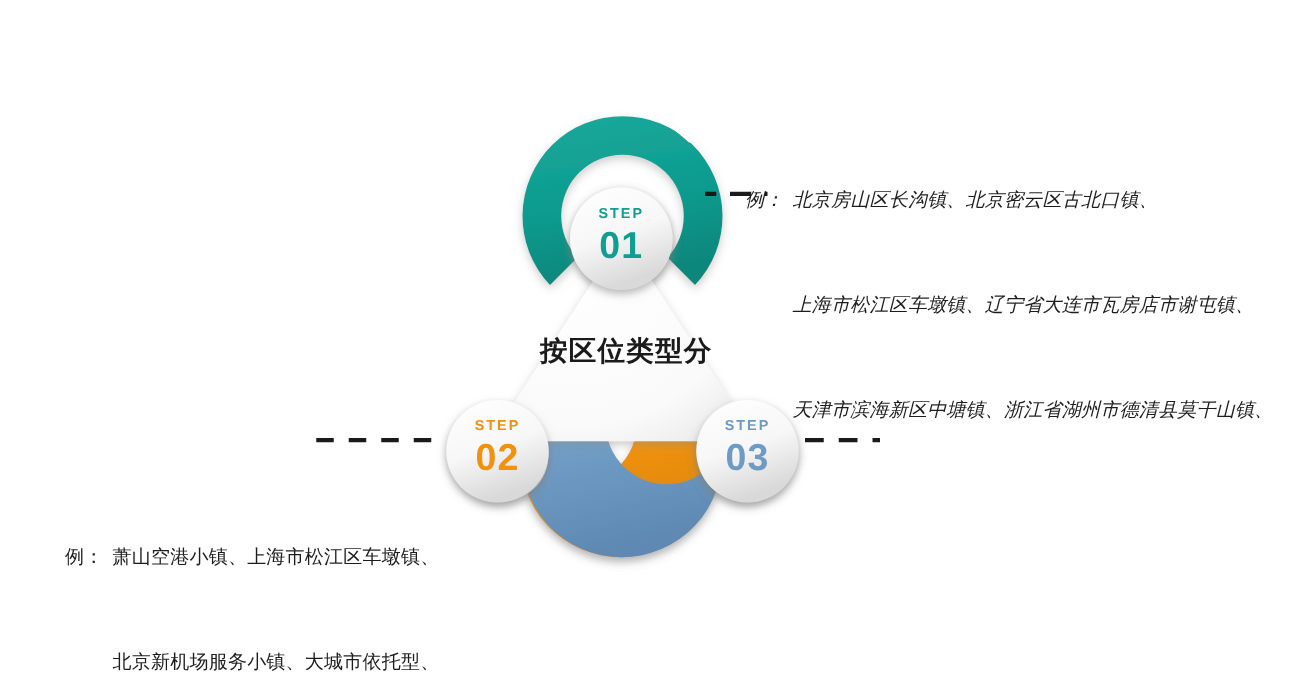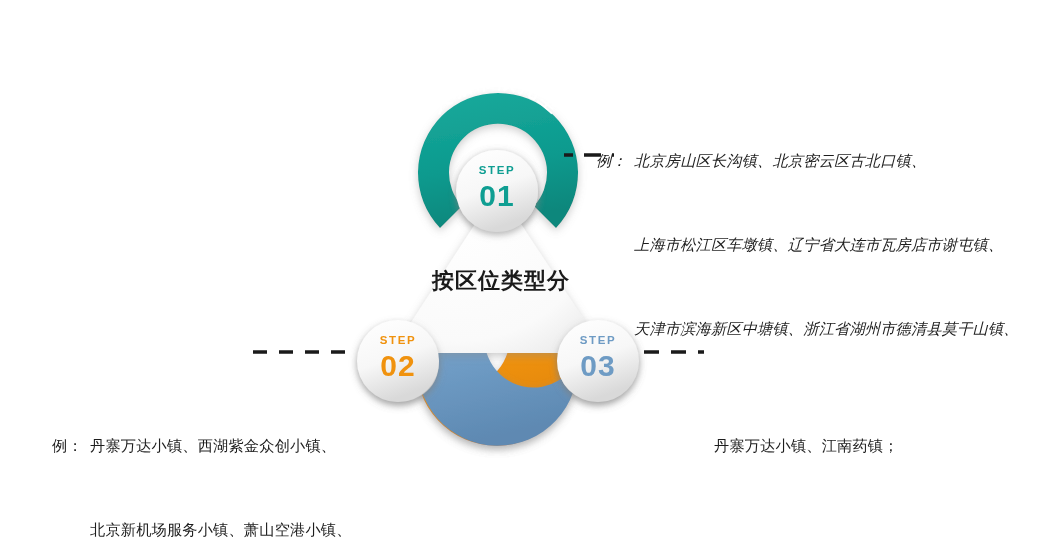--- a/index.html
+++ b/index.html
@@ -171,23 +171,22 @@
 
   <div class="centerlabel">按区位类型分</div>
 
   <div class="exblock" id="ex-top">
     <span class="ln"><span class="lbl">例：</span><span>北京房山区长沟镇、北京密云区古北口镇、</span></span>
     <span class="ln ind">上海市松江区车墩镇、辽宁省大连市瓦房店市谢屯镇、</span>
     <span class="ln ind">天津市滨海新区中塘镇、浙江省湖州市德清县莫干山镇、</span>
   </div>
 
   <div class="exblock" id="ex-left">
-    <span class="ln"><span class="lbl">例：</span><span>丹寨万达小镇、西湖紫金众创小镇、</span></span>
-    <span class="ln ind">北京新机场服务小镇、萧山空港小镇、</span>
+    <span class="ln"><span class="lbl">例：</span><span>萧山空港小镇、上海市松江区车墩镇、</span></span>
+    <span class="ln ind">北京新机场服务小镇、大城市依托型、</span>
     
     
   </div>
 
   <div class="exblock" id="ex-right">
-    <span class="ln ind">丹寨万达小镇、江南药镇；</span>
   </div>
 
 </div>
 
 </body></html>

